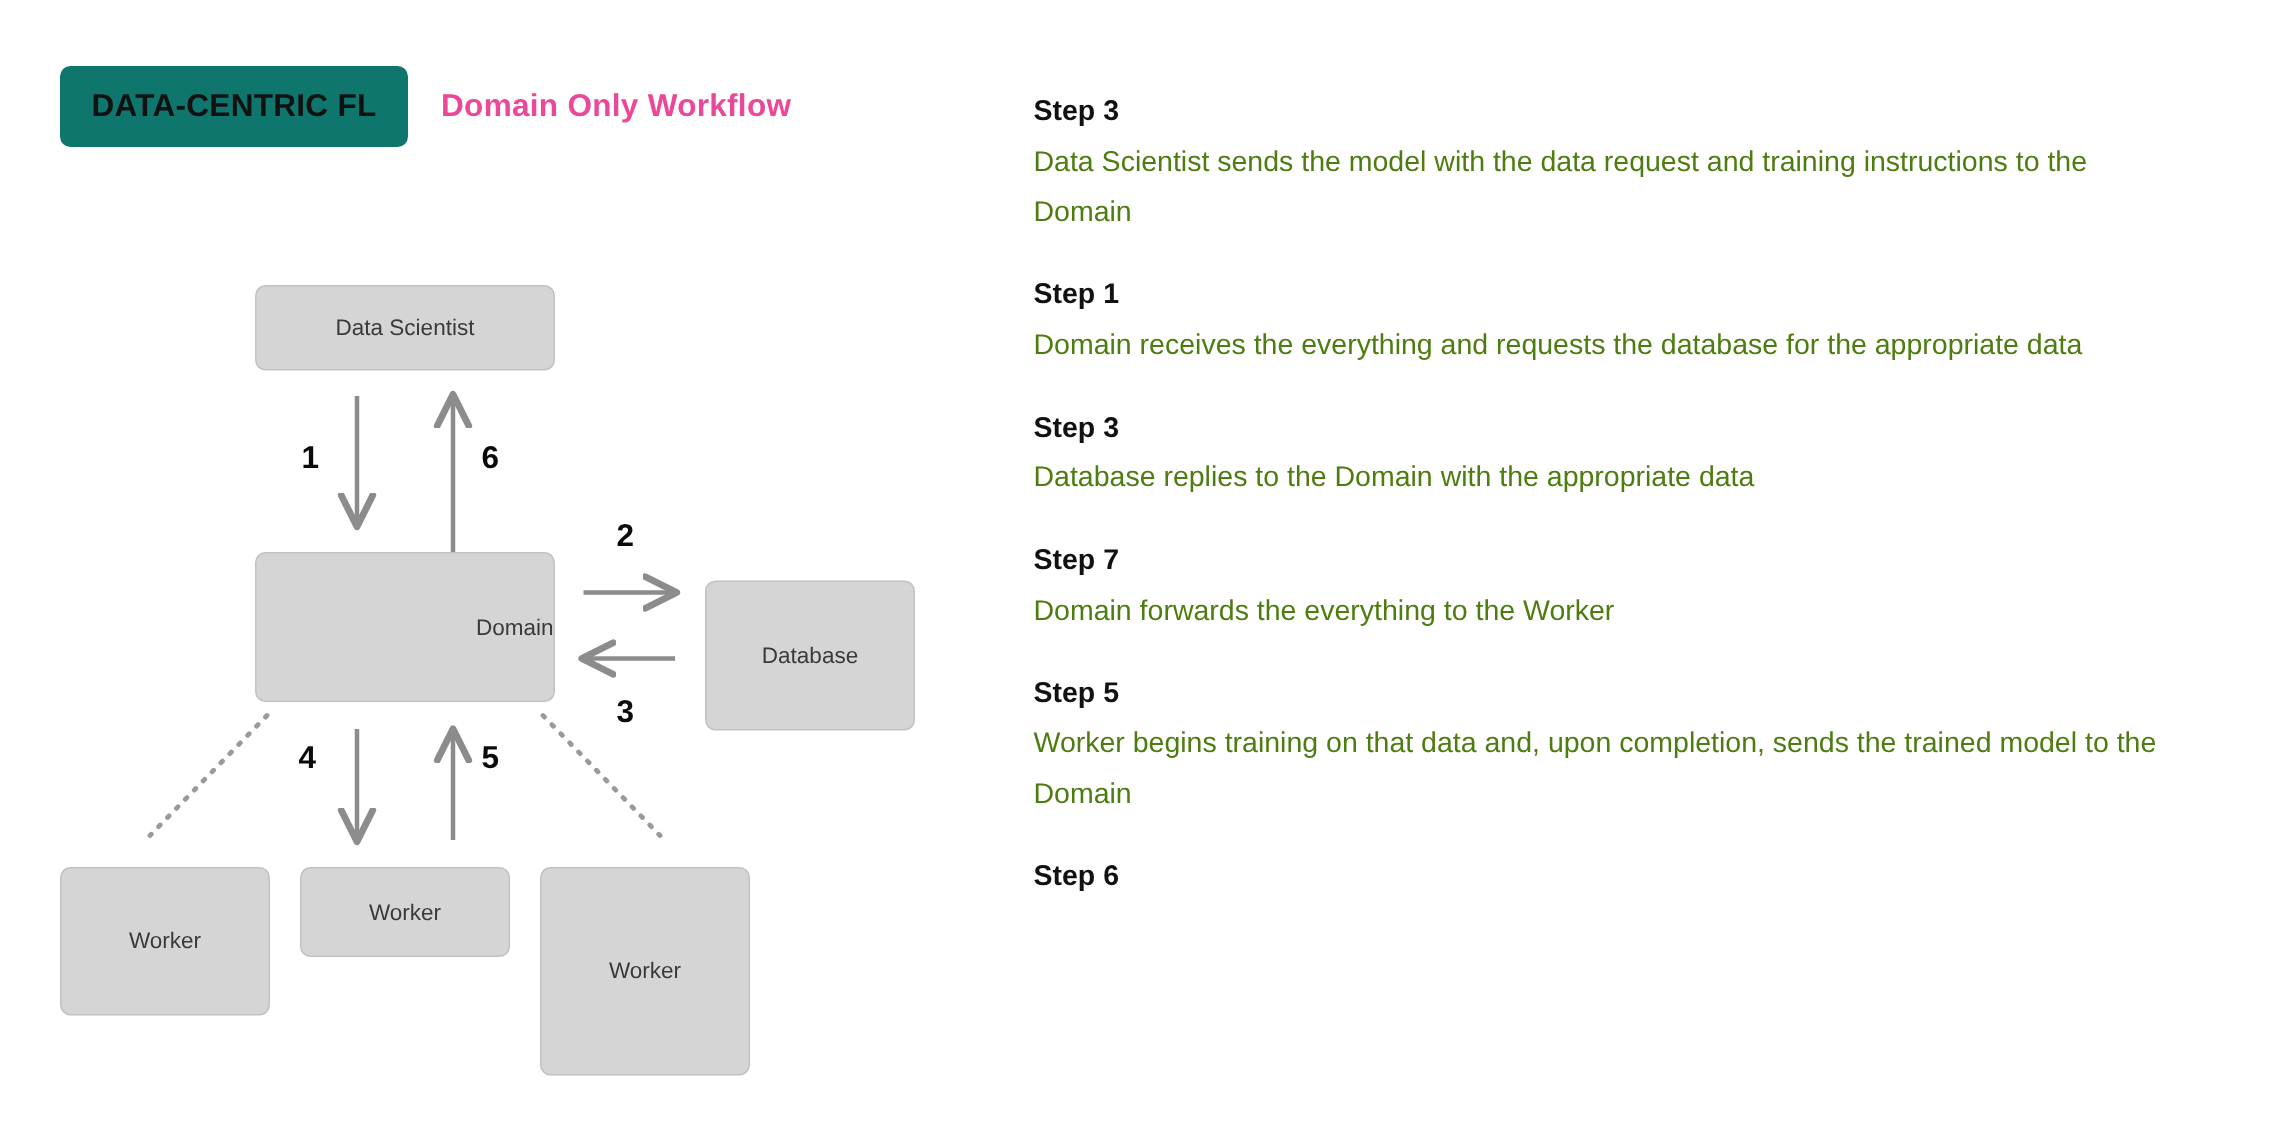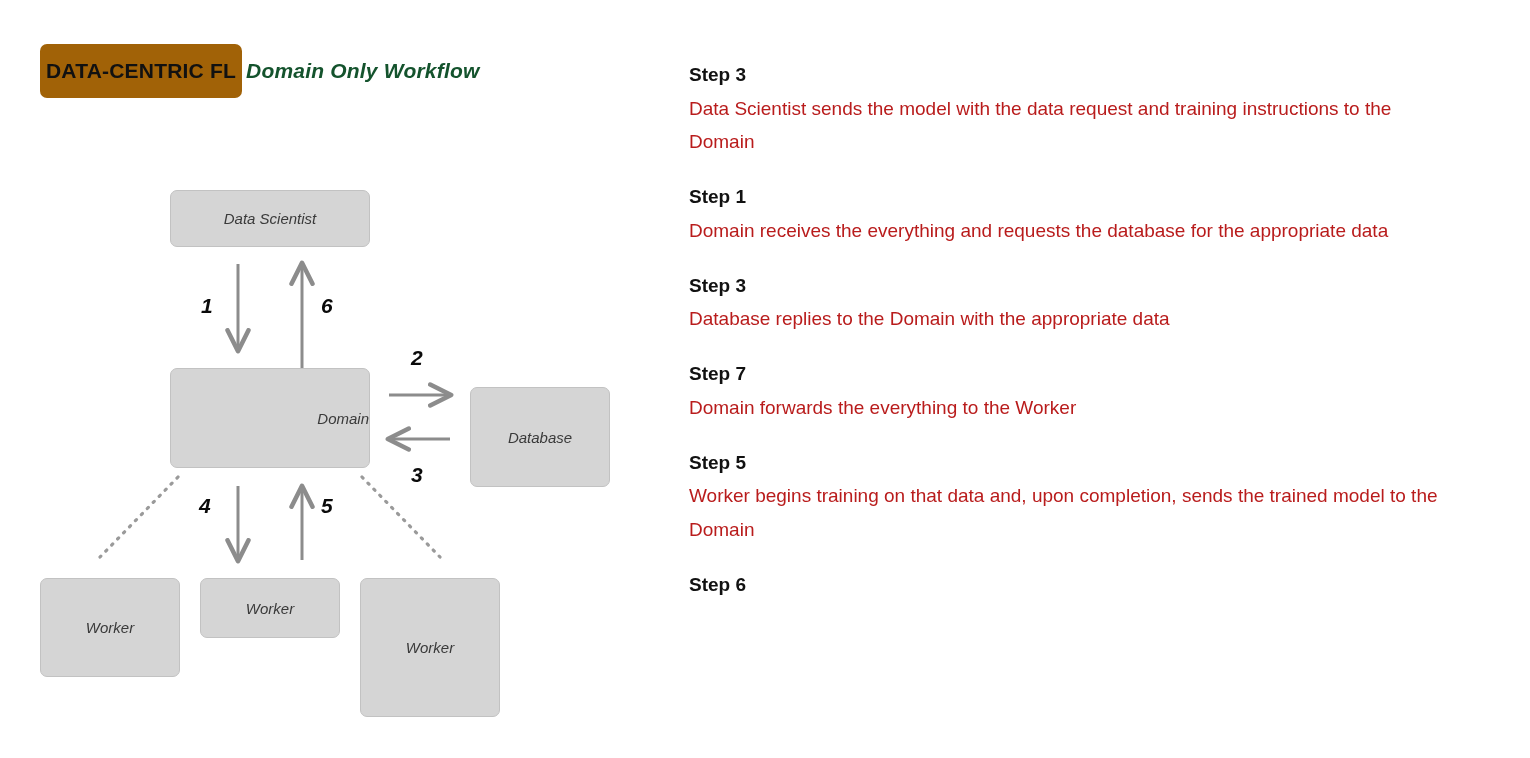--- a/index.html
+++ b/index.html
@@ -23,38 +23,37 @@
     display: flex;
     align-items: center;
     gap: 0px;
   }
   .tab {
     font-size: 21px;
     letter-spacing: 0.2px;
     white-space: nowrap;
   }
   .tab.active {
-    background: #a16207;
+    background: #0f766e;
     color: #111111;
     font-weight: bold;
-    padding: 15px 6px;
+    padding: 15px 21px;
     border-radius: 7px;
   }
   .tab.inactive {
-    color: #14532d;
-    font-weight: bold;
-    padding: 15px 4px;
-    font-style: italic;
+    color: #ec4899;
+    font-weight: bold;
+    padding: 15px 22px;
   }
 
   
   #diagram {
     position: absolute;
     left: 0; top: 0;
-    width: 680px; height: 566px; font-style: italic;
+    width: 680px; height: 566px;
   }
   #diagram svg {
     position: absolute;
     left: 0; top: 0;
     width: 680px; height: 758px;
     pointer-events: none;
   }
   .node {
     position: absolute;
     background: #d5d5d5;
@@ -85,21 +84,21 @@
   .step:last-child { margin-bottom: 16px; }
   .step-title {
     font-size: 19px;
     font-weight: bold;
     color: #111111;
     line-height: 1.35;
     margin-bottom: 4px;
   }
   .step-body {
     font-size: 19px;
-    color: #b91c1c;
+    color: #4d7c0f;
     line-height: 1.78;
     max-width: 760px;
   }
 </style>
 </head>
 <body>
 
 <div id="page">
 
   <div id="tabbar">

